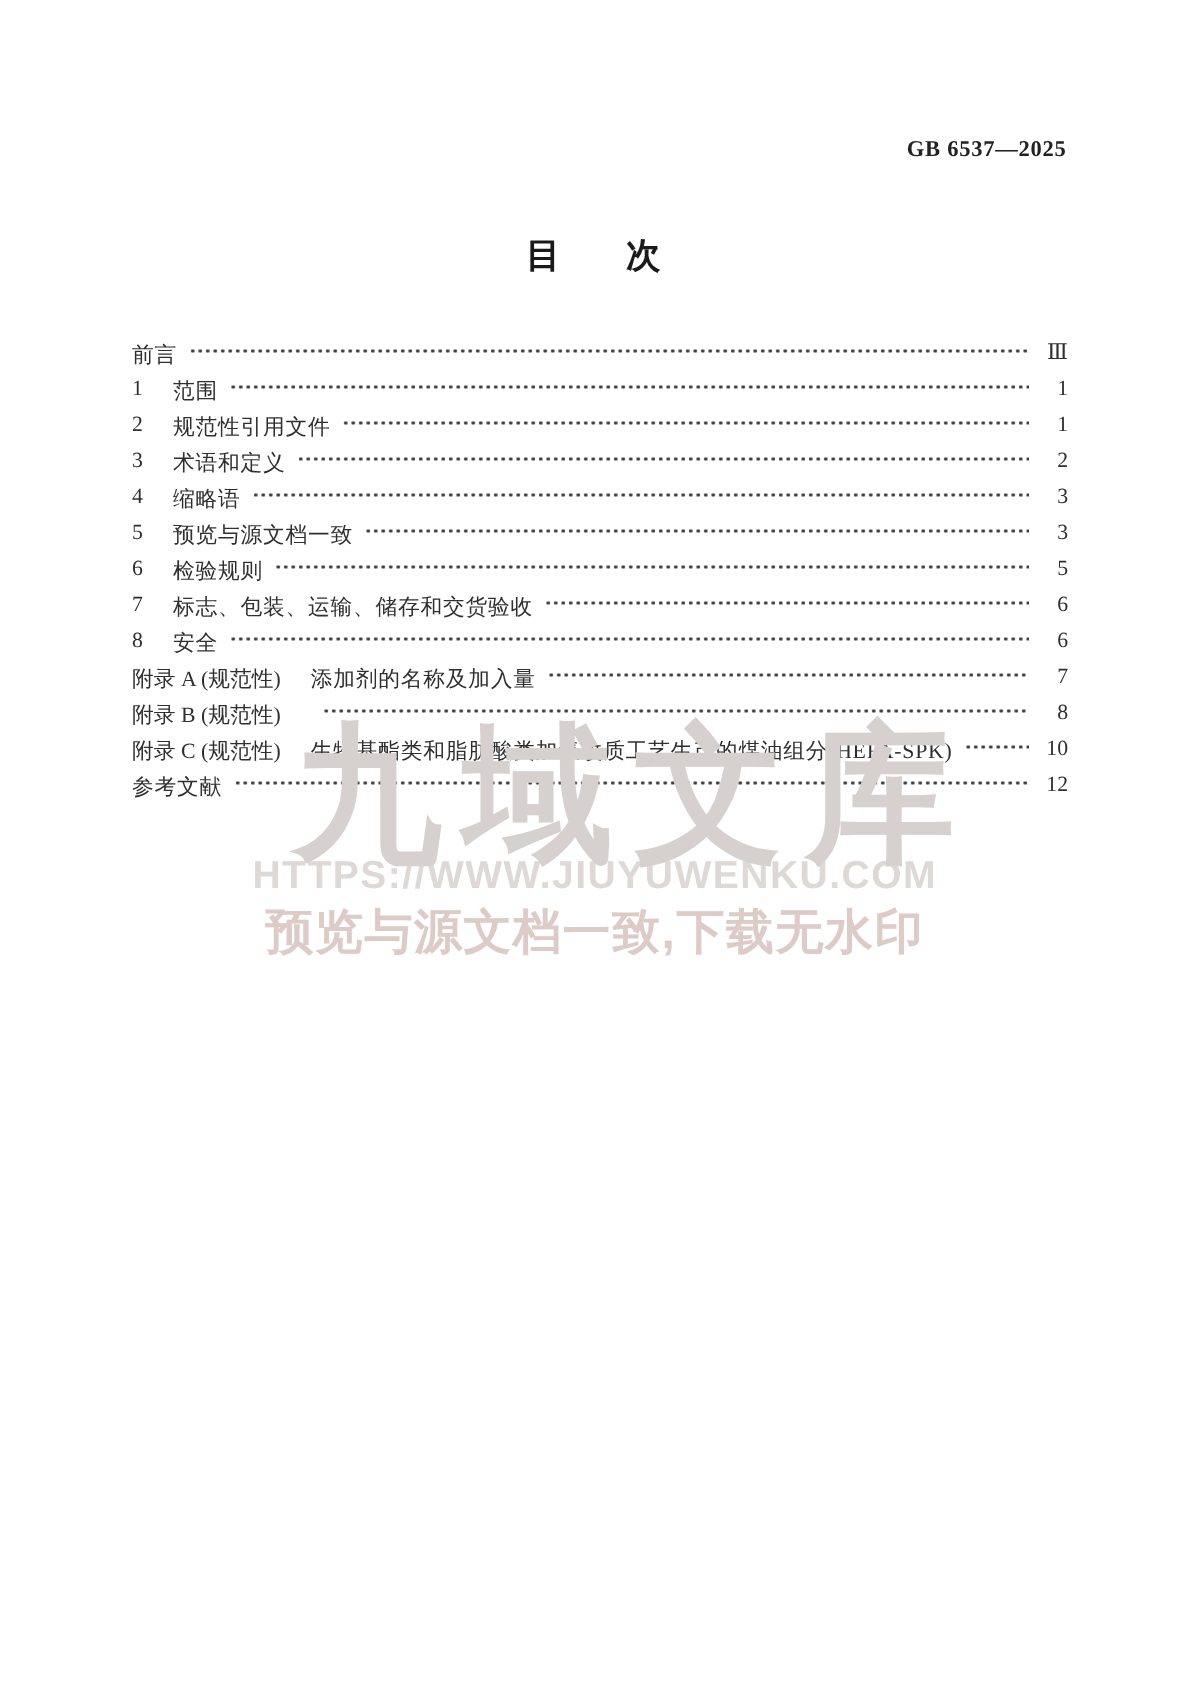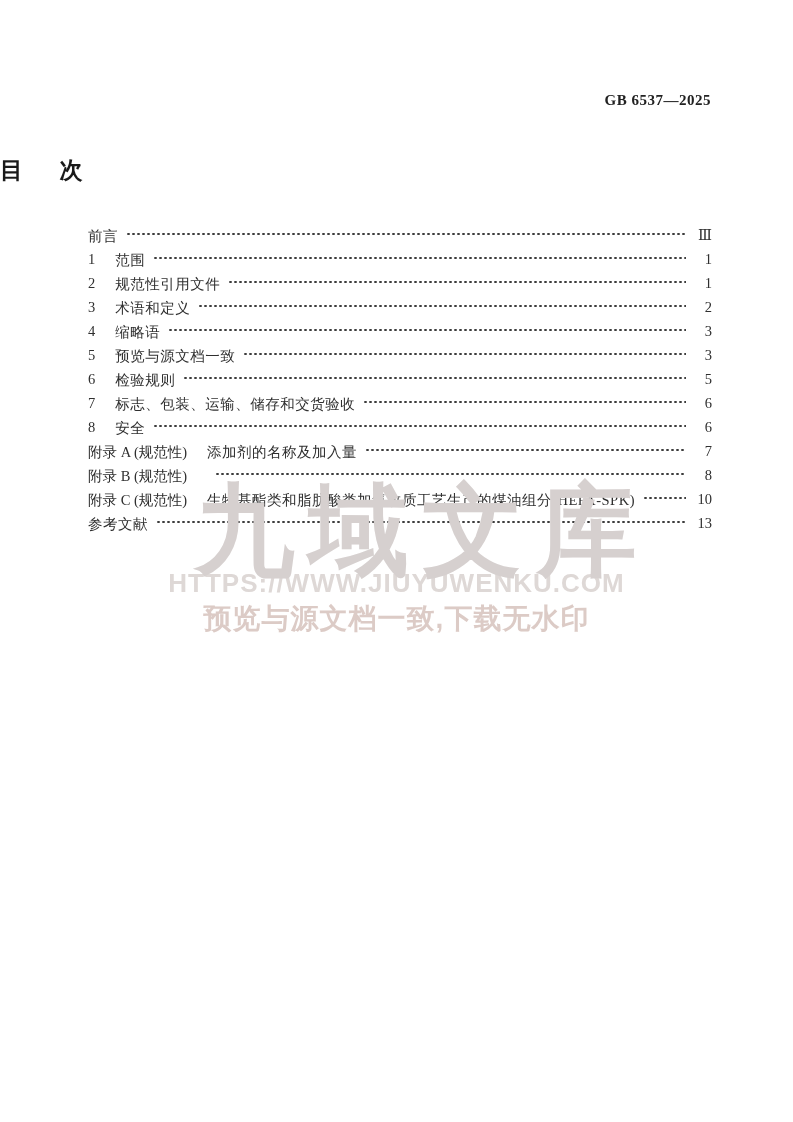--- a/index.html
+++ b/index.html
@@ -11,22 +11,22 @@
     font-family:"Liberation Serif","DejaVu Serif",serif;
     color:#2f2f2f;
   }
   .doc-number{
     position:absolute;top:92px;right:82px;
     font-size:15px;font-weight:bold;letter-spacing:0.5px;
     color:#222;
   }
   .title{
     position:absolute;top:155px;left:0;width:100%;
-    margin:0;
-    font-family:Liberation Sans, sans-serif;
+    margin:0;text-align:center;
+    font-family:Liberation Mono, monospace;
     font-size:23px;font-weight:bold;color:#1a1a1a;
     word-spacing:26px;letter-spacing:2px;
   }
   .toc{
     position:absolute;top:227px;left:88px;width:624px;
   }
   .row{
     display:flex;align-items:flex-start;height:24px;
     font-size:14.5px;
   }
@@ -48,21 +48,21 @@
   .wm-brand{
     top:478px;transform:translateX(calc(-50% + 26px));
     font-size:100px;line-height:1.05;letter-spacing:14px;
   }
   .wm-url{
     top:568px;transform:translateX(-50%);
     font-size:26px;letter-spacing:1px;
   }
   .wm-tagline{
     top:600px;transform:translateX(-50%);
-    font-size:28px;letter-spacing:1px;
+    font-size:32px;letter-spacing:1px;
   }
   
   .sac{
     position:absolute;left:337px;top:1004px;width:28px;height:33px;
     border-radius:4px;
     background:linear-gradient(160deg,#f2f6fc 0%,#e3eaf6 55%,#d9e3f3 100%);
     display:flex;align-items:center;justify-content:center;
   }
   .sac span{
     font-family:"Liberation Sans","DejaVu Sans",sans-serif;
@@ -164,21 +164,21 @@
       <span class="num">附录 C (规范性)</span>
       <span class="t">生物基酯类和脂肪酸类加氢改质工艺生产的煤油组分(HEFA-SPK)</span>
       <span class="leader"></span>
       <span class="pg">10</span>
     </div>
 
     <div class="row">
 
       <span class="t">参考文献</span>
       <span class="leader"></span>
-      <span class="pg">13</span>
+      <span class="pg">12</span>
     </div>
   </div>
 
   <div class="wm wm-url" style="color: rgb(222, 216, 214);">HTTPS://WWW.JIUYUWENKU.COM</div>
 
   <div class="wm wm-brand" style="color: rgb(214, 208, 207);">九域文库</div>
 
   <div class="wm wm-tagline" style="color: rgb(220, 203, 198);">预览与源文档一致,下载无水印</div>
 
   <div class="sac">

